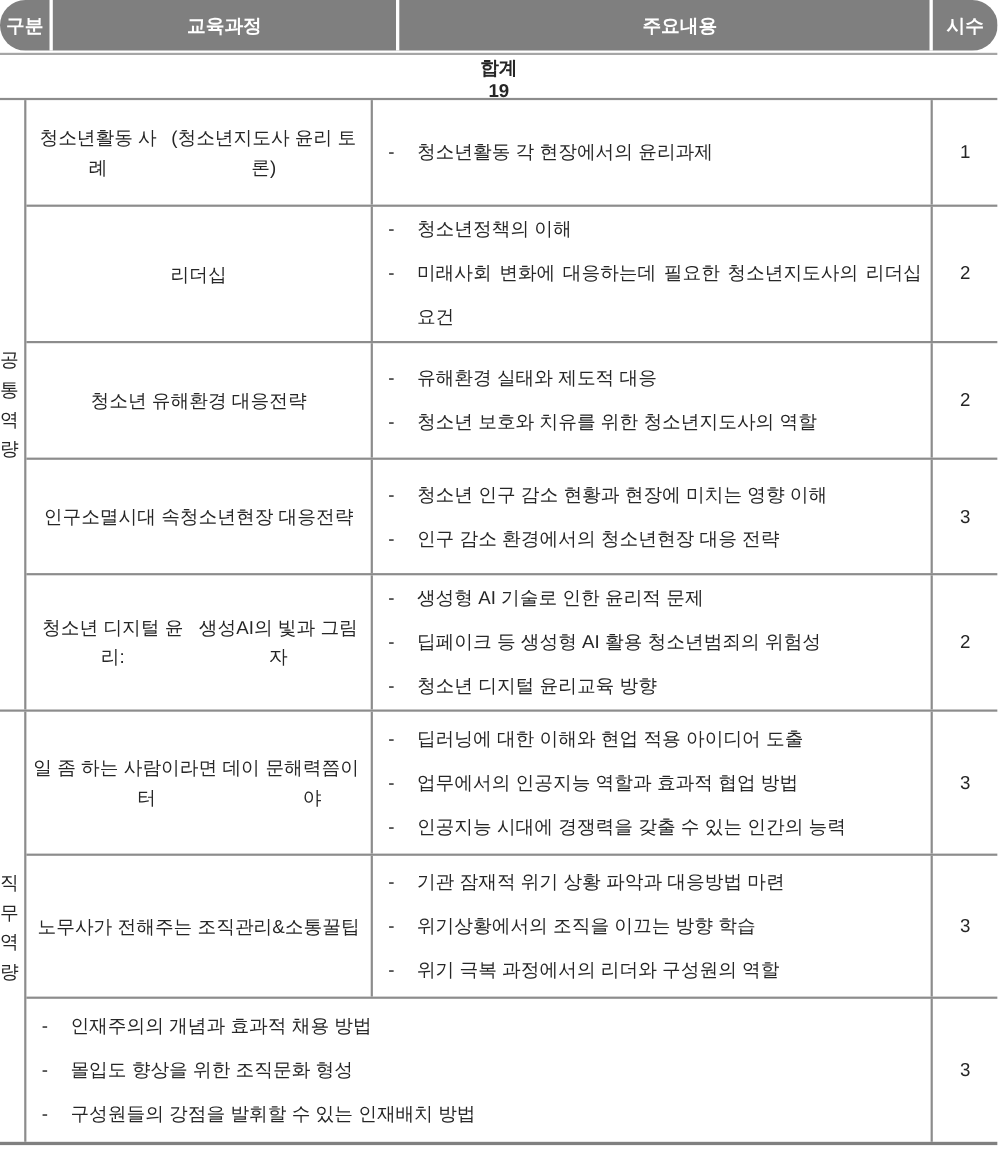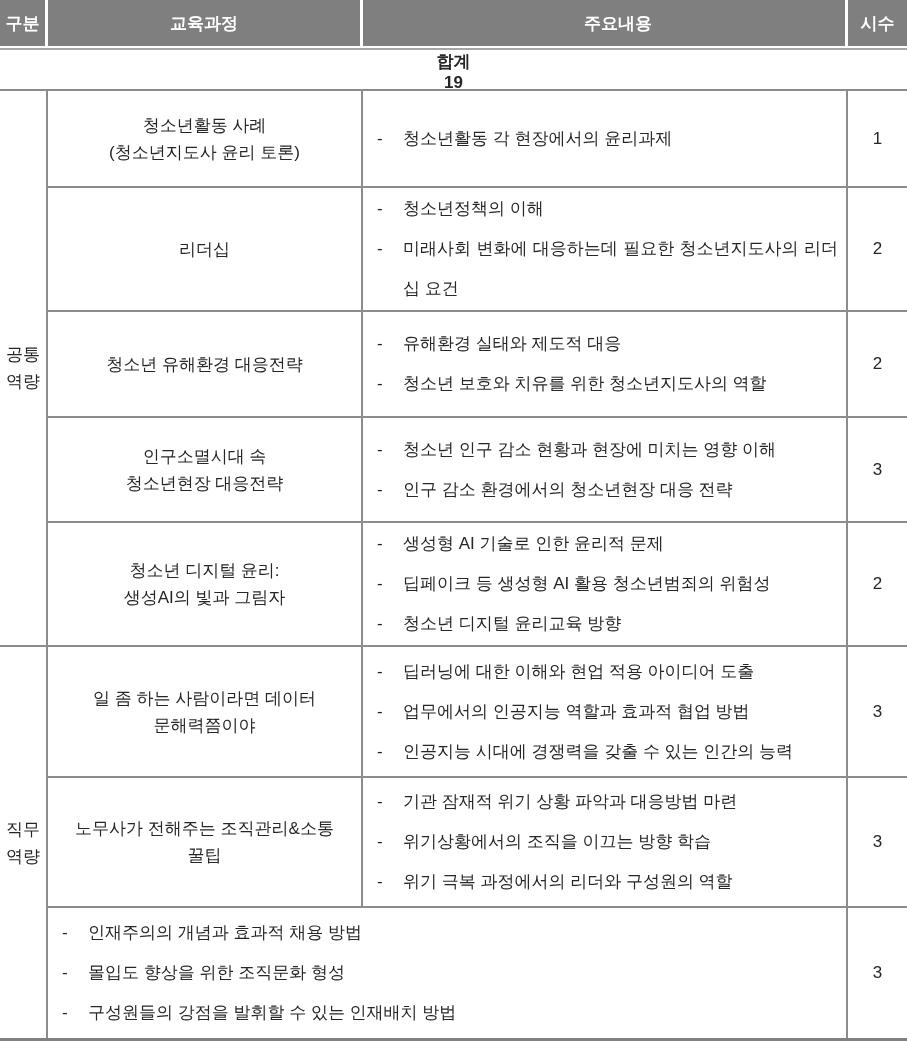--- a/index.html
+++ b/index.html
@@ -3,50 +3,50 @@
 <meta charset="utf-8">
 <style>
   html,body{margin:0;padding:0;background:#ffffff;}
   .page{
     width:907px;height:1047px;
     font-family:"Liberation Sans","DejaVu Sans",sans-serif;
     color:#262626;background:#ffffff;
     box-sizing:border-box;overflow:hidden;
   }
   
-  .header-row{display:flex;background:#7f7f7f;height:46px;}
+  .header-row{display:flex;background:#7f7f7f;height:46px;border-radius:23px;}
   .hcell{
     box-sizing:border-box;display:flex;align-items:center;justify-content:center;
     color:#ffffff;font-weight:bold;font-size:17px;
   }
   .hcell.cat{width:48px;border-right:3px solid #ffffff;}
   .hcell.course{width:315px;border-right:3px solid #ffffff;}
   .hcell.content{flex:1;border-right:3px solid #ffffff;padding-left:28px;}
   .hcell.hours{width:59px;}
   .header-underline{height:2px;background:#a6a6a6;margin-top:2px;}
   
   .summary-row{display:flex;height:39px;align-items:center;flex-direction:column;}
   .summary-row .sp-cat{width:48px;}
   .summary-row .sum-label{width:315px;text-align:center;font-weight:bold;font-size:17px;}
   .summary-row .sp-content{flex:1;}
   .summary-row .sum-hours{width:59px;text-align:center;font-weight:bold;font-size:17px;}
   
   .group{display:flex;border-top:2px solid #8c8c8c;}
   .group-label{
-    width:48px;box-sizing:border-box;border-right:2px solid #8c8c8c;
+    width:24px;box-sizing:border-box;border-right:2px solid #8c8c8c;
     display:flex;flex-direction:column;align-items:center;justify-content:center;
     font-size:17px;line-height:27px;
   }
   .grows{flex:1;display:flex;flex-direction:column;}
   .crow{display:flex;}
   .crow + .crow{border-top:2px solid #8c8c8c;}
   .cell{box-sizing:border-box;}
   .cell.course{
     width:315px;border-right:2px solid #8c8c8c;
-    display:flex;flex-direction:column;align-items:center;justify-content:center;
+    display:flex;flex-direction:row;align-items:center;justify-content:center;
     text-align:center;font-size:17px;line-height:27px;padding:0 6px;
   }
   .cell.content{
     flex:1;border-right:2px solid #8c8c8c;
     display:flex;flex-direction:column;justify-content:center;
     font-size:17px;padding:2px 8px 2px 14px;
   }
   .cell.hours{
     width:59px;display:flex;align-items:center;justify-content:center;
     font-size:17px;

